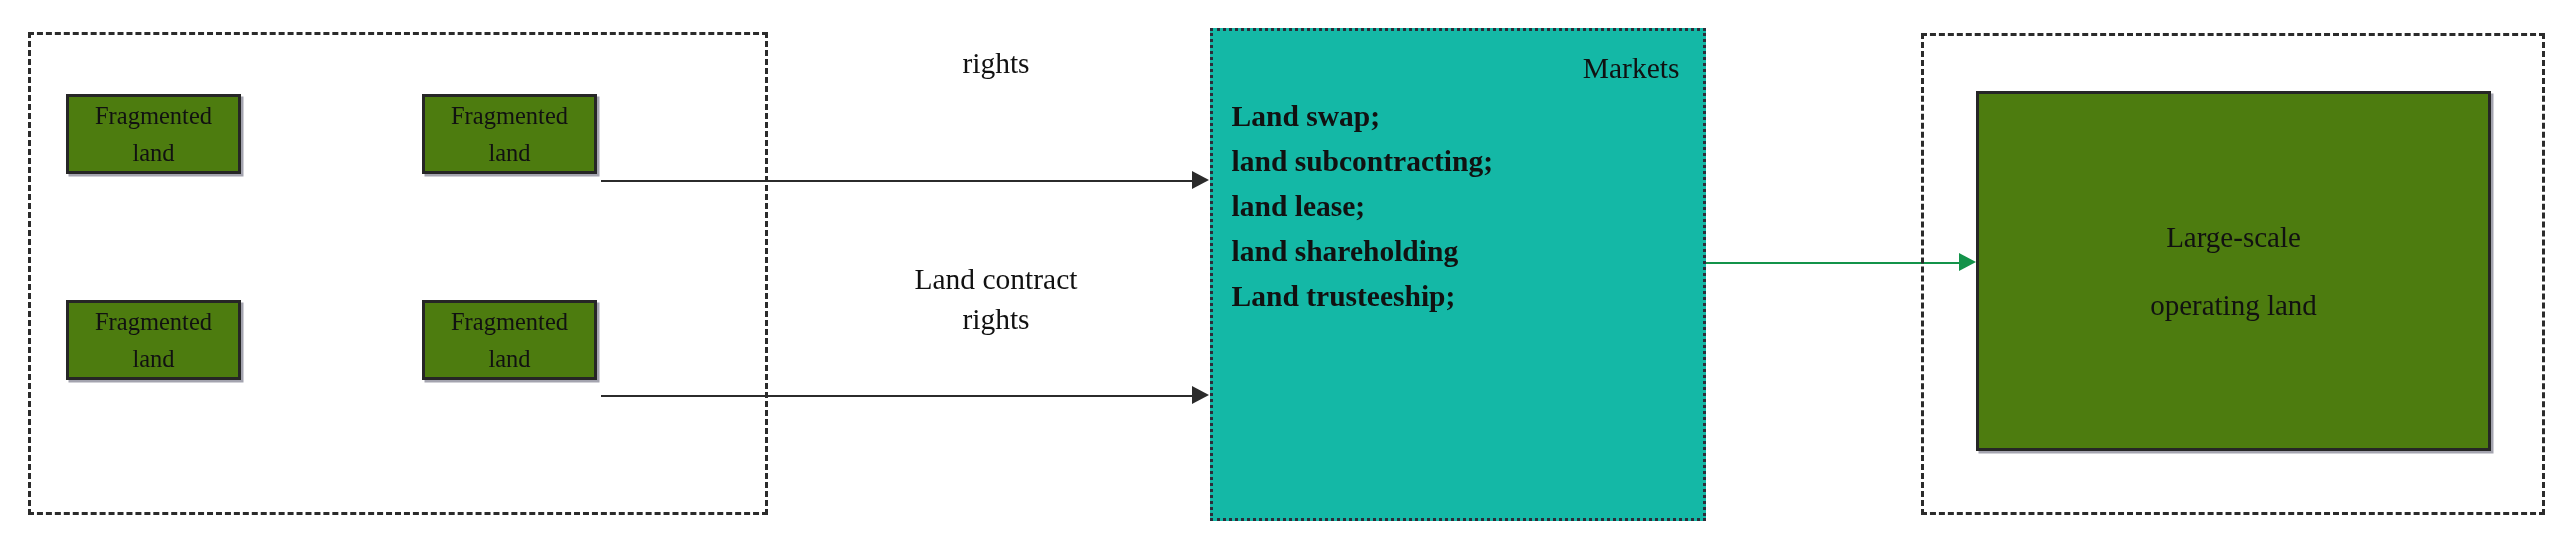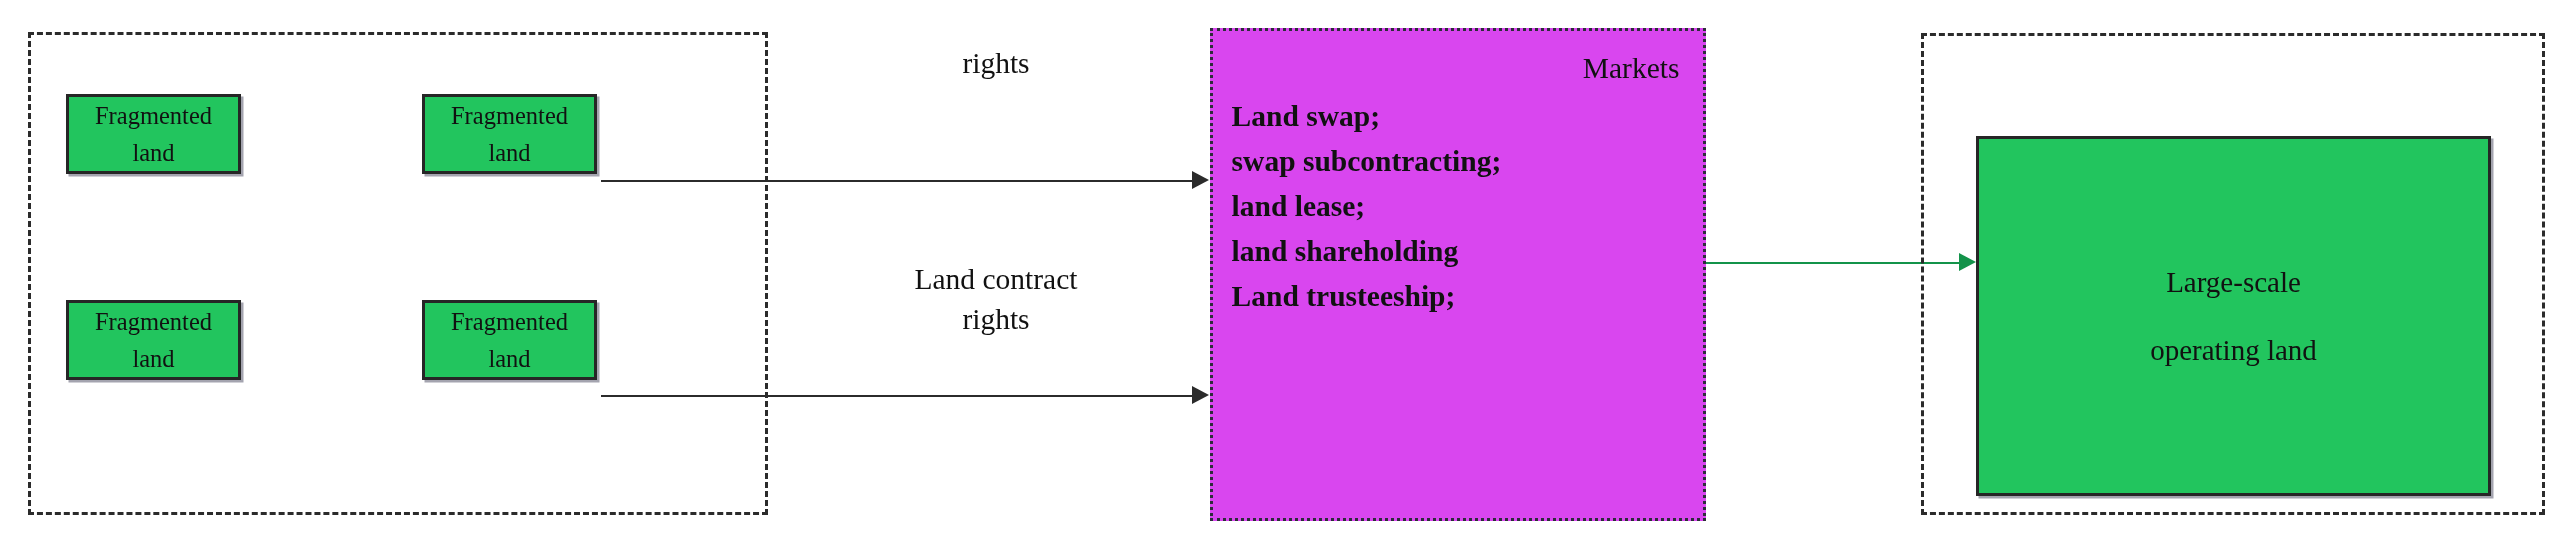--- a/index.html
+++ b/index.html
@@ -19,21 +19,21 @@
     border:3.4px dashed #2b2b2b;
     background:transparent;
     box-sizing:border-box;
   }
   #group-left{ left:28px; top:32px; width:740px; height:483px; }
   #group-right{ left:1921px; top:33px; width:624px; height:482px; }
 
   
   .green-box{
     position:absolute;
-    background:#22c55e;
+    background:#4d7c0f;
     border:3.4px solid #262626;
     box-sizing:border-box;
     display:flex;
     flex-direction:column;
     align-items:center;
     justify-content:center;
     text-align:center;
     color:#111111;
     box-shadow:2.5px 2.5px 0 rgba(90,90,110,.55);
   }
@@ -58,29 +58,28 @@
   #frag-1{ left:66px;  top:94px; width:175px; height:80px; }
   #frag-2{ left:422px; top:94px; width:175px; height:80px; }
   #frag-3{ left:66px;  top:300px; width:175px; height:80px; }
   #frag-4{ left:422px; top:300px; width:175px; height:80px; }
 
   #large-scale{
     left:1976px; top:91px;
     width:515px; height:360px;
     font-size:29px;
     line-height:2.35;
-    margin-top:45px;
   }
 
   
   #markets-box{
     position:absolute;
     left:1210px; top:28px;
     width:496px; height:493px;
-    background:#d946ef;
+    background:#14b8a6;
     border:3.4px dotted #2d2d3a;
     box-sizing:border-box;
     padding:15px 18.6px 8.4px 18.6px;
     color:#111111;
     font-size:29.5px;
     line-height:1.52;
   }
   #markets-title{
     text-align:right;
     padding-right:5px;
@@ -179,21 +178,21 @@
   </div>
   <div class="connector conn-black" id="conn-contract">
     <span class="conn-line"></span>
     <span class="conn-head"></span>
   </div>
 
   <div id="markets-box">
     <div id="markets-title">Markets</div>
     <div id="markets-list">
       <div class="item">Land swap;</div>
-      <div class="item">swap subcontracting;</div>
+      <div class="item">land subcontracting;</div>
       <div class="item">land lease;</div>
       <div class="item">land shareholding</div>
       <div class="item">Land trusteeship;</div>
     </div>
   </div>
 
   <div class="connector conn-green" id="conn-form">
     <span class="conn-line"></span>
     <span class="conn-head"></span>
   </div>

